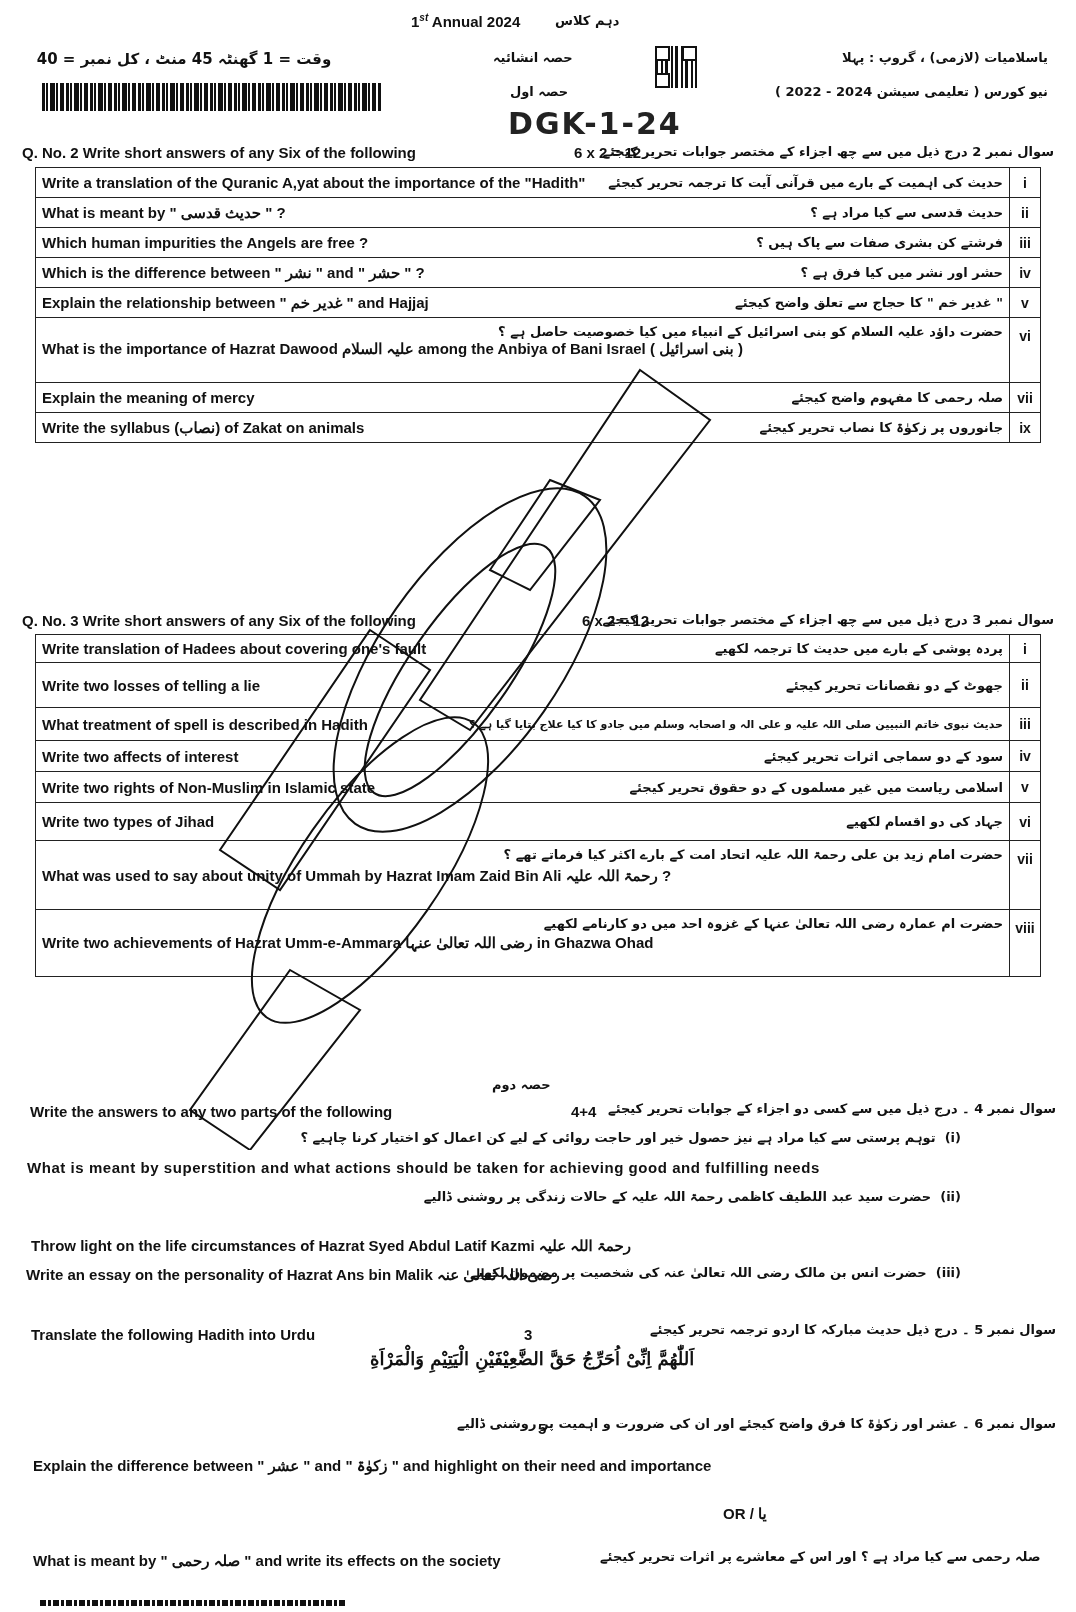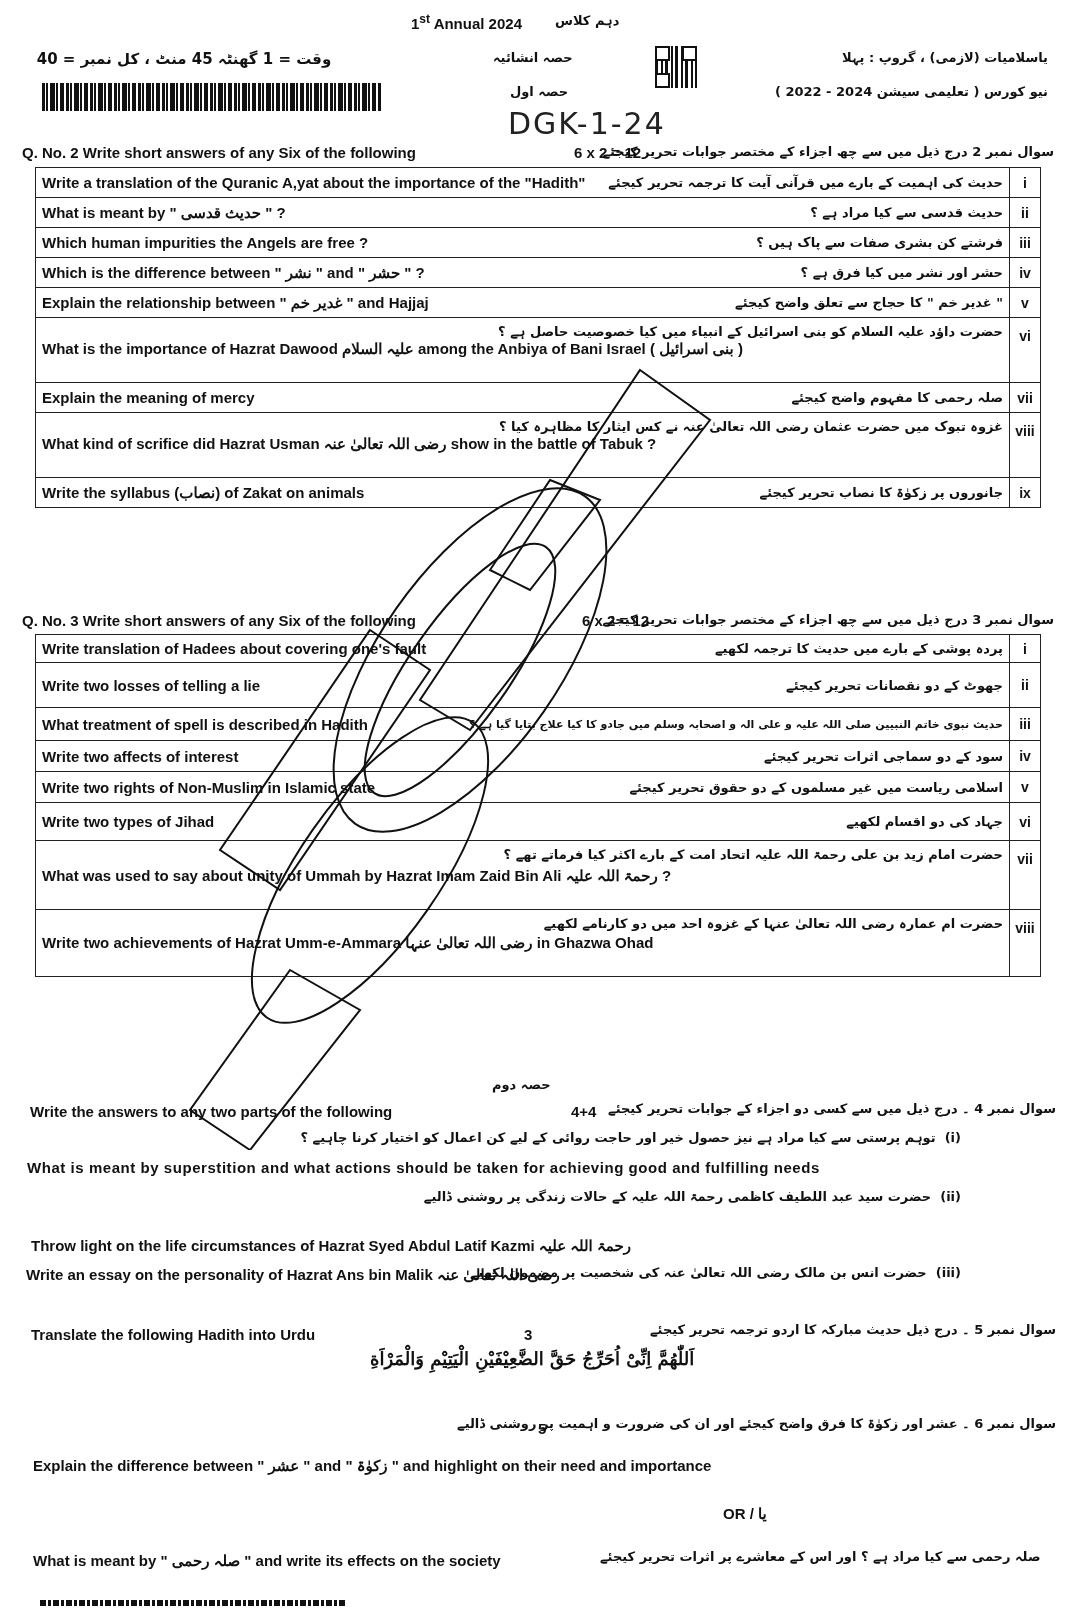--- a/index.html
+++ b/index.html
@@ -11,21 +11,21 @@
   .hdr-title { font-size:14px; }
   .barcode { position:absolute; height:28px;
      background:repeating-linear-gradient(90deg,#111 0 3px,#fff 3px 4px,#111 4px 6px,#fff 6px 8px,#111 8px 13px,#fff 13px 14px,#111 14px 16px,#fff 16px 18px,#111 18px 22px,#fff 22px 24px); }
   .qr { position:absolute; width:42px; height:42px; background:
      repeating-linear-gradient(90deg,#111 0 3px,#fff 3px 6px,#111 6px 8px,#fff 8px 10px),
      #fff; }
   .qr::before, .qr::after { content:""; position:absolute; width:11px; height:11px; border:2px solid #111; background:#fff; }
   .qr::before { left:0; top:0; }
   .qr::after { right:0; top:0; }
   .qr .qb { position:absolute; left:0; bottom:0; width:11px; height:11px; border:2px solid #111; background:#fff; }
-  .handwrite { font-family:"DejaVu Sans", sans-serif; font-weight:normal; font-size:30px; color:#222; letter-spacing:2px; }
+  .handwrite { font-family:"DejaVu Sans", sans-serif; font-weight:bold; font-size:30px; color:#222; letter-spacing:2px; }
 
   .qhead { position:absolute; left:22px; right:22px; height:22px; font-size:15px; }
   .qhead .lbl { position:absolute; left:0; top:0; }
   .qhead .marks { position:absolute; top:0; }
   .qhead .urdu { position:absolute; right:0; top:0; font-size:13px; }
 
   table.qt { position:absolute; left:35px; width:1006px; border-collapse:collapse;padding-left:14px; }
   table.qt td { border:1px solid #222; padding:0 6px; vertical-align:middle; }
   table.qt td.body { position:relative; }
   table.qt td.num { width:30px; text-align:center; font-size:14px; padding:0; }
@@ -41,21 +41,21 @@
   .line { position:absolute; font-size:15px; }
   .urline { position:absolute; font-size:13px; direction:rtl; font-family:"DejaVu Sans", sans-serif; }
   .arabic { position:absolute; font-family:"DejaVu Serif", serif; font-size:18px; direction:rtl; }
   .footer-bar { position:absolute; left:40px; top:1600px; width:305px; height:6px;
      background:repeating-linear-gradient(90deg,#111 0 6px,#fff 6px 8px,#111 8px 11px,#fff 11px 13px); }
 </style>
 </head>
 <body>
 
 <div class="abs hdr-title en" style="left:411px; top:12px; font-size:15px;">
-  <span>1</span><sup style="font-size:12px;">st</sup><span> Annual 2024</span>
+  <span>1</span><sup style="font-size:10px;font-style:italic;">st</sup><span> Annual 2024</span>
 </div>
 <div class="abs ur" style="left:555px; top:13px; font-size:13px;">دہم کلاس</div>
 
 <div class="abs ur" style="left:34px; top:50px; font-size:15px; width:300px; text-align:center;">وقت = 1 گھنٹہ 45 منٹ ، کل نمبر = 40</div>
 <div class="barcode" style="left:42px; top:83px; width:340px;"></div>
 
 <div class="abs ur" style="left:493px; top:50px; font-size:13px;">حصہ انشائیہ</div>
 <div class="abs ur" style="left:510px; top:84px; font-size:13px;">حصہ اول</div>
 
 <div class="qr" style="left:655px; top:46px;">
@@ -130,29 +130,20 @@
     <td class="num" style="vertical-align:top; padding-top:10px;">vi</td>
   </tr>
   <tr style="height:30px;">
     <td class="body">
           <div class="row-single">
             <span class="en-q">Explain the meaning of mercy</span>
             <span class="ur-q">صلہ رحمی کا مفہوم واضح کیجئے</span>
           </div>
         </td>
     <td class="num">vii</td>
-  </tr>
-  <tr style="height:64px;">
-    <td class="body">
-          <div class="stack" style="height:64px;">
-            <span class="ur-q">غزوہ تبوک میں حضرت عثمان رضی اللہ تعالیٰ عنہ نے کس ایثار کا مظاہرہ کیا ؟</span>
-            <span class="en-q">What kind of scrifice did Hazrat Usman رضی اللہ تعالیٰ عنہ show in the battle of Tabuk ?</span>
-          </div>
-        </td>
-    <td class="num" style="vertical-align:top; padding-top:10px;">viii</td>
   </tr>
   <tr style="height:30px;">
     <td class="body">
           <div class="row-single">
             <span class="en-q">Write the syllabus (نصاب) of Zakat on animals</span>
             <span class="ur-q">جانوروں پر زکوٰۃ کا نصاب تحریر کیجئے</span>
           </div>
         </td>
     <td class="num">ix</td>
   </tr>

